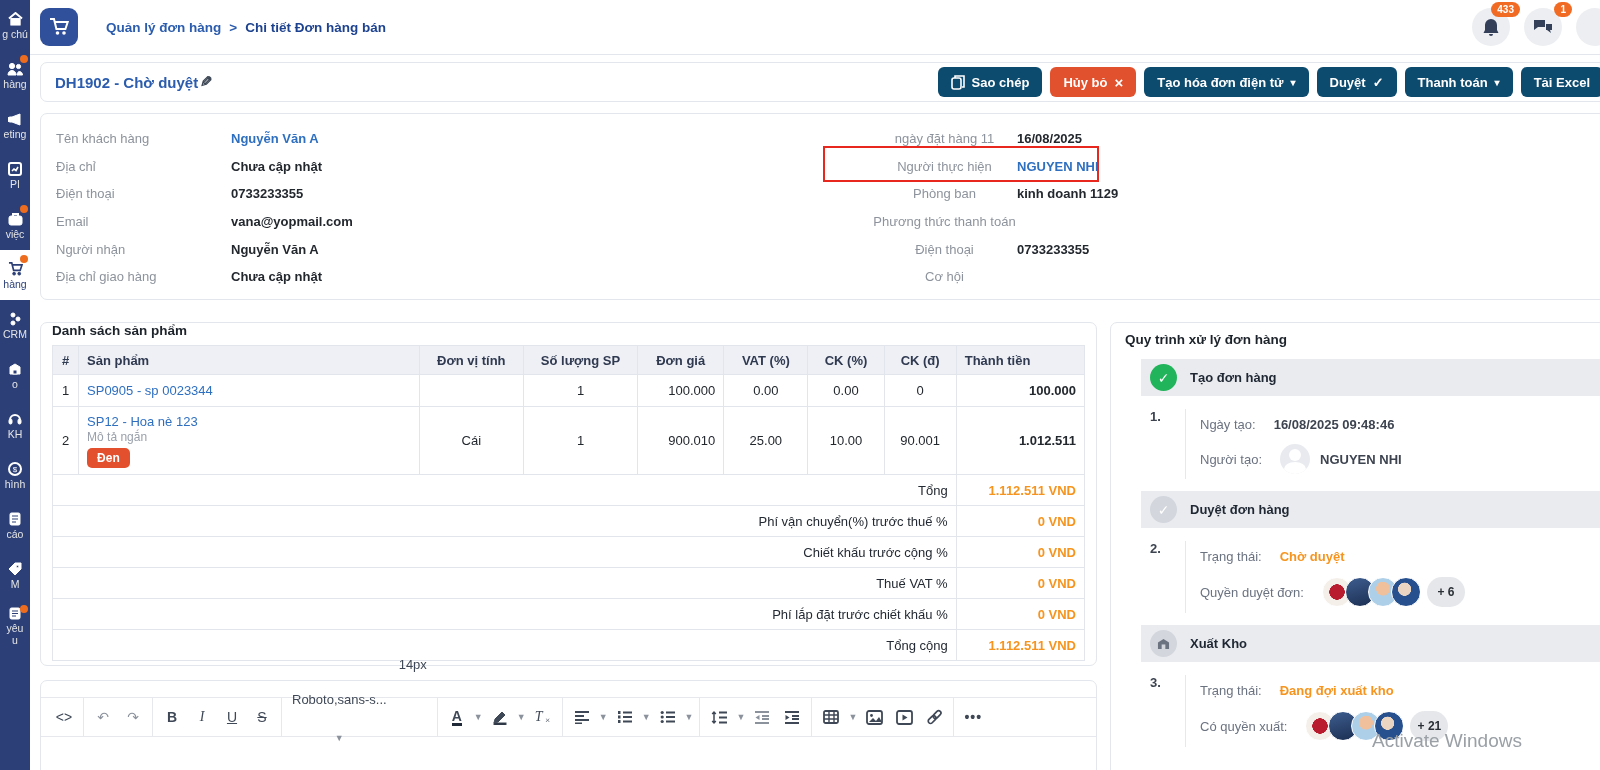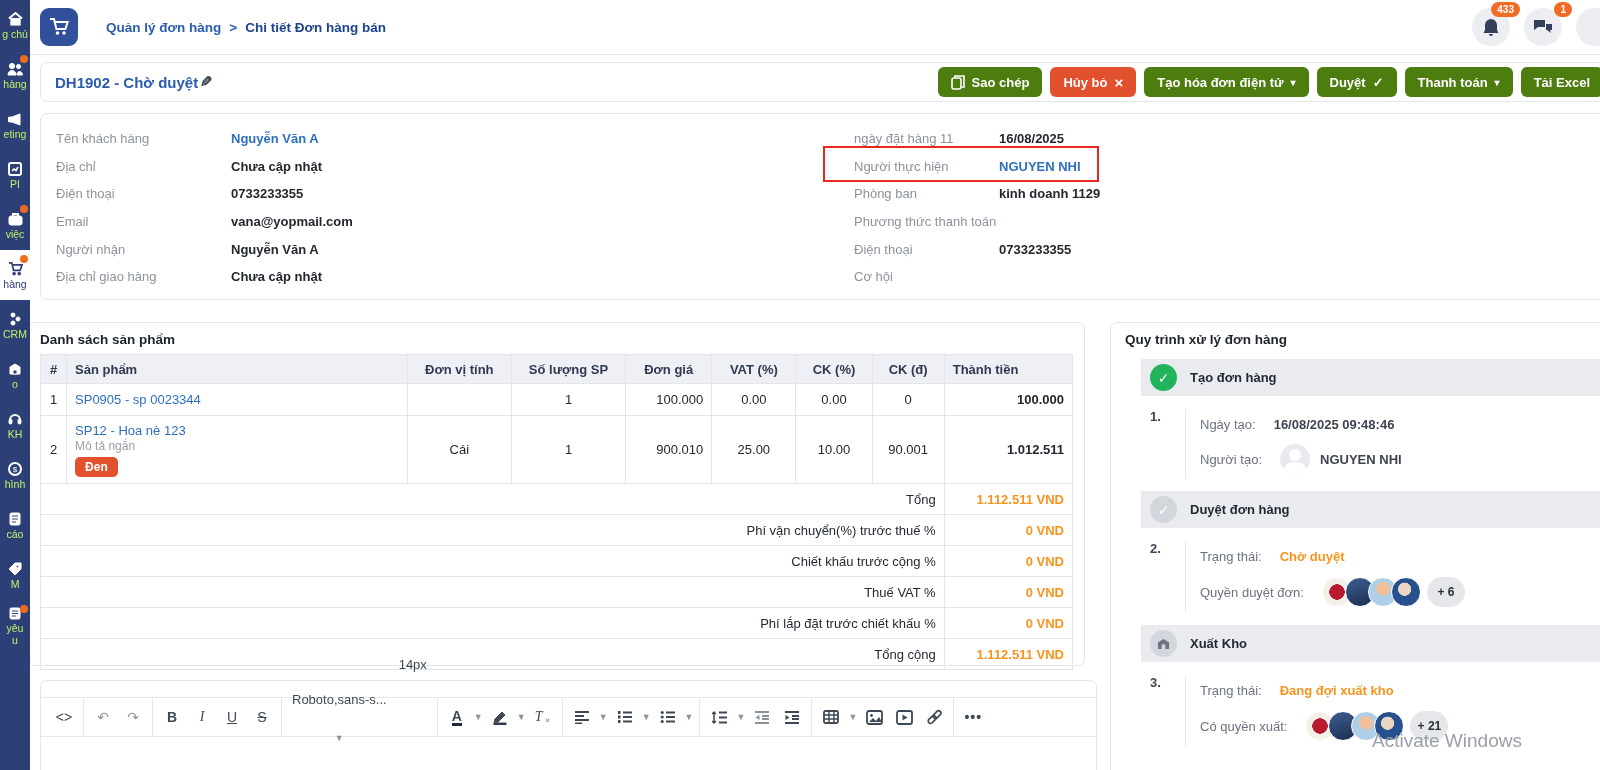--- a/index.html
+++ b/index.html
@@ -1,21 +1,21 @@
 <!DOCTYPE html>
 <html><head>
 <meta charset="utf-8">
 <style>
   * { margin:0; padding:0; box-sizing:border-box; }
   html,body { width:1600px; height:770px; overflow:hidden; }
   body { font-family:"Liberation Sans", sans-serif; background:#fff; position:relative; color:#23282f; }
 
   
   .sidebar { position:absolute; left:0; top:0; width:30px; height:770px; background:#2c4077; overflow:hidden; z-index:5; }
-  .sb-item { position:relative; height:50px; display:flex; flex-direction:column; align-items:center; justify-content:center; color:#bef264; cursor:pointer; }
+  .sb-item { position:relative; height:50px; display:flex; flex-direction:column; align-items:center; justify-content:center; color:#e5e5e5; cursor:pointer; }
   .sb-item.active { background:#fff; color:#2c4077; }
   .sb-item.active svg { stroke:#2c4077; fill:#2c4077; }
   .sb-icon { height:17px; display:flex; align-items:center; }
   .sb-icon svg { stroke:#fff; fill:#fff; }
   .sb-label { font-size:10.5px; line-height:12px; white-space:nowrap; }
   .sb-dot { position:absolute; top:5px; right:2px; width:8px; height:8px; border-radius:50%; background:#ed6c1e; }
 
   
   .topbar { position:absolute; left:30px; top:0; width:1570px; height:55px; background:#fff; border-bottom:1px solid #e3e6ec; display:flex; align-items:center; }
   .cart-btn { width:38px; height:38px; margin-left:10px; border-radius:9px; background:#30509c; display:flex; align-items:center; justify-content:center; cursor:pointer; }
@@ -28,38 +28,38 @@
   .badge { position:absolute; top:-6px; right:-10px; background:#f26b24; color:#fff; font-size:10px; font-weight:bold; padding:2px 6px; border-radius:9px; }
 
   
   .card { position:absolute; background:#fff; border:1px solid #e3e6ec; border-radius:7px; }
 
   
   .header-card { left:40px; top:62px; width:1580px; height:40px; display:flex; align-items:center; padding:0 16px 0 14px; }
   .order-title { color:#2b5cad; font-size:15px; font-weight:bold; display:flex; align-items:center; gap:2px; }
   .pencil { color:#3c4654; font-size:15px; cursor:pointer; transform:scaleX(-1); display:inline-block; }
   .hdr-btns { margin-left:auto; display:flex; gap:8px; }
-  .btn { height:30px; border:none; border-radius:6px; background:#4d7c0f; color:#fff; font-size:13px; font-weight:bold; padding:0 13px; display:flex; align-items:center; gap:7px; cursor:pointer; font-family:inherit; white-space:nowrap; }
+  .btn { height:30px; border:none; border-radius:6px; background:#0c4a6e; color:#fff; font-size:13px; font-weight:bold; padding:0 13px; display:flex; align-items:center; gap:7px; cursor:pointer; font-family:inherit; white-space:nowrap; }
   .btn.red { background:#e2512d; }
   .caret { font-size:10px; }
 
   
   .info-card { left:40px; top:113px; width:1580px; height:187px; }
   .info-col { position:absolute; top:11px; }
   .info-col.l { left:15px; }
-  .info-col.r { left:813px; }
+  .info-col.r { left:831px;text-align:center; }
   .info-row { height:27.6px; display:flex; align-items:center; font-size:13px; }
   .info-label { width:175px; color:#8d939c; }
   .info-col.r .info-label { width:145px; }
   .info-val { font-weight:bold; color:#23282f; }
   .info-val.link { color:#2e6fc0; cursor:pointer; }
   .red-box { position:absolute; left:782px; top:32px; width:276px; height:36px; border:2.5px solid #e8281e; pointer-events:none; }
 
   
-  .prod-card { left:28px; top:322px; width:1057px; height:344px; padding:9px 11px; }
+  .prod-card { left:40px; top:322px; width:1057px; height:344px; padding:0 11px; }
   .sec-title { font-size:13.5px; font-weight:bold; color:#1d232b; }
   table.prod { width:1033px; border-collapse:collapse; table-layout:fixed; margin-top:7px; font-size:13px; }
   table.prod th, table.prod td { border:1px solid #e2e6ec; padding:4px 8px; }
   table.prod thead th { background:#eef0f5; color:#2f3950; font-weight:bold; height:29px; text-align:center; }
   table.prod thead th.al { text-align:left; }
   td.c { text-align:center; } td.r { text-align:right; padding-right:10px; }
   td.bold { font-weight:bold; }
   .p-name { color:#2e6fc0; cursor:pointer; }
   .p-desc { color:#9aa1ab; font-size:12px; margin-top:1px; }
   .p-badge { display:inline-block; background:#e3502e; color:#fff; font-size:12px; font-weight:bold; padding:3px 10px; border-radius:5px; margin-top:4px; cursor:pointer; }

